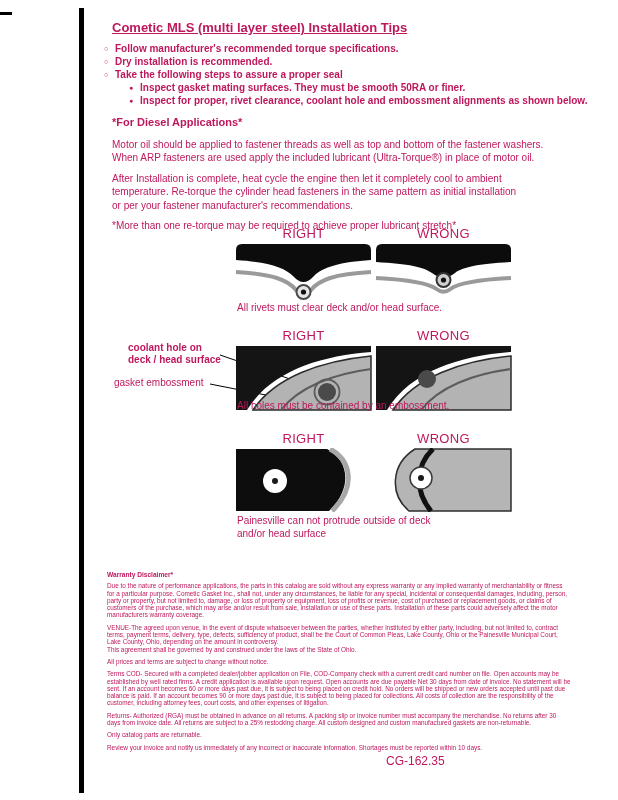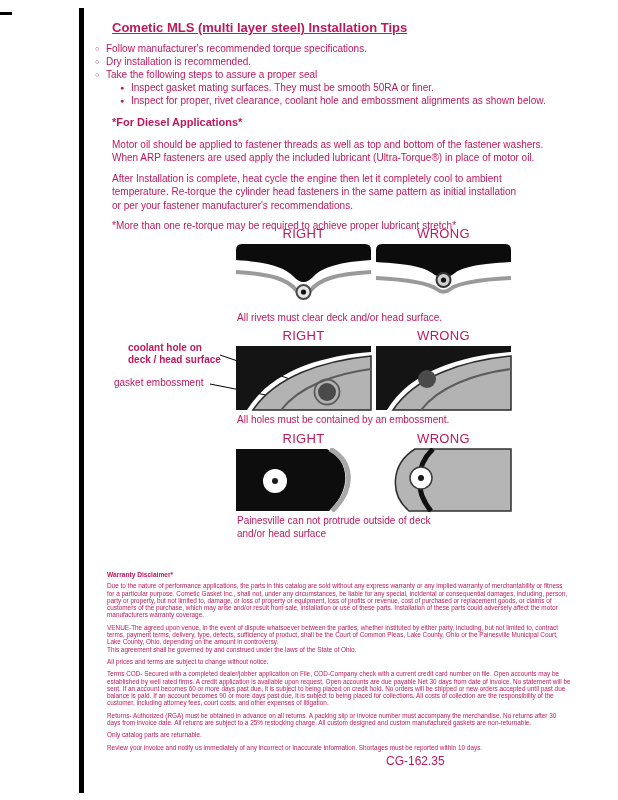--- a/index.html
+++ b/index.html
@@ -6,21 +6,21 @@
   html,body { background:#ffffff; }
   .page { position:relative; width:618px; height:800px; background:#fff;
           font-family:"Liberation Sans", sans-serif; color:#be185d; overflow:hidden; }
 
   .rule { position:absolute; left:79px; top:8px; width:5px; height:785px; background:#000; }
   .tick { position:absolute; left:0; top:12px; width:12px; height:3px; background:#000; }
 
   .title { position:absolute; left:112px; top:20px; font-size:13px; font-weight:bold;
            text-decoration:underline; }
 
-  .bullets { position:absolute; left:95px; top:42px; width:488px; list-style:none; font-size:10px; }
+  .bullets { position:absolute; left:104px; top:42px; width:488px; list-style:none; font-size:10px;font-weight:bold; }
   .bullets > li { position:relative; padding-left:11px; line-height:13px; }
   .bullets > li::before { content:"○"; position:absolute; left:0; top:0; font-size:7px; line-height:13px; }
   .subs { list-style:none; margin-left:14px; }
   .subs li { position:relative; padding-left:11px; line-height:13px; }
   .subs li::before { content:"●"; position:absolute; left:0; font-size:7px; line-height:13px; }
 
   .body-copy { position:absolute; left:112px; top:116px; width:482px; font-size:10px; line-height:13.5px; }
   .body-copy h2 { font-size:11px; font-weight:bold; margin-bottom:8px; }
   .body-copy p { white-space:pre-line; margin-bottom:7px; }
 
@@ -79,21 +79,21 @@
     </svg>
   </div>
   <div class="panel" style="left:375px; top:243px;">
     <svg width="137" height="62" viewBox="0 0 137 62">
       <path d="M7,1 H130 Q136,1 136,7 V19 C103,21 88,24 80,30 Q74,34.5 68.5,34.5 Q63,34.5 57,30 C49,24 34,21 1,19 V7 Q1,1 7,1 Z" fill="#0c0c0c"></path>
       <path d="M1,35 C40,37 55,41 61.5,46 Q68.5,51.5 75.5,46 C82,41 97,37 136,35" fill="none" stroke="#9a9a9a" stroke-width="4"></path>
       <circle cx="68.5" cy="37" r="7" fill="#cfcfcf" stroke="#333" stroke-width="2"></circle>
       <circle cx="68.5" cy="37" r="2.6" fill="#111"></circle>
     </svg>
   </div>
-  <div class="caption" style="top:312px;">All rivets must clear deck and/or head surface.</div>
+  <div class="caption" style="top:302px;">All rivets must clear deck and/or head surface.</div>
 
   <div class="rw-label" style="left:235px; top:328px;">RIGHT</div>
   <div class="rw-label" style="left:375px; top:328px;">WRONG</div>
 
   <div class="callout" style="left:128px; top:342px;font-weight:bold;">coolant hole on
 deck / head surface</div>
   <div class="callout" style="left:114px; top:377px;">gasket embossment</div>
   <svg class="callout-lines" width="210" height="70" viewBox="0 0 210 70">
     <line x1="100" y1="17" x2="205" y2="53" stroke="#000" stroke-width="1"></line>
     <line x1="90" y1="46" x2="161" y2="60" stroke="#000" stroke-width="1"></line>
@@ -109,21 +109,21 @@
     </svg>
   </div>
   <div class="panel" style="left:375px; top:345px;">
     <svg width="137" height="66" viewBox="0 0 137 66">
       <path d="M1,1 H136 V7 C85,11 36,26 12,65 H1 Z" fill="#141414"></path>
       <path d="M136,11 C86,16 40,32 18,65 H136 Z" fill="#b3b3b3" stroke="#2b2b2b" stroke-width="1.5"></path>
       <path d="M136,24 C98,29 64,42 46,65" fill="none" stroke="#5c5c5c" stroke-width="2"></path>
       <circle cx="52" cy="34" r="9" fill="#4a4a4a"></circle>
     </svg>
   </div>
-  <div class="caption" style="top:414px;">All holes must be contained by an embossment.</div>
+  <div class="caption" style="top:400px;">All holes must be contained by an embossment.</div>
 
   <div class="rw-label" style="left:235px; top:431px;">RIGHT</div>
   <div class="rw-label" style="left:375px; top:431px;">WRONG</div>
 
   <div class="panel" style="left:235px; top:448px;">
     <svg width="137" height="64" viewBox="0 0 137 64">
       <path d="M1,1 H92 C114,12 118,40 94,63 H1 Z" fill="#0d0d0d"></path>
       <path d="M95,1 C117,13 121,40 97,63" fill="none" stroke="#a8a8a8" stroke-width="5"></path>
       <circle cx="40" cy="33" r="12" fill="#ffffff"></circle>
       <circle cx="40" cy="33" r="3" fill="#1a1a1a"></circle>

